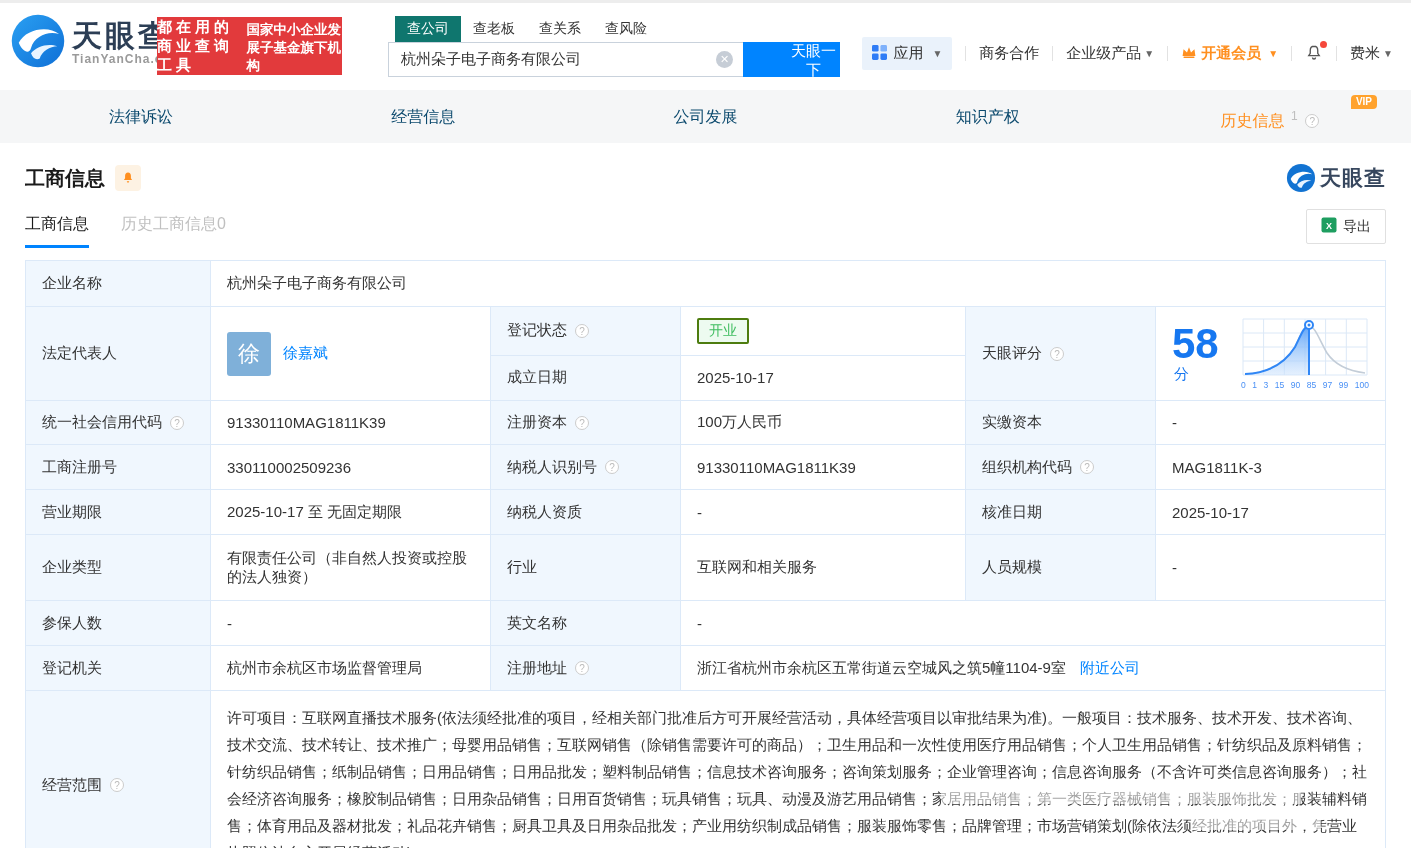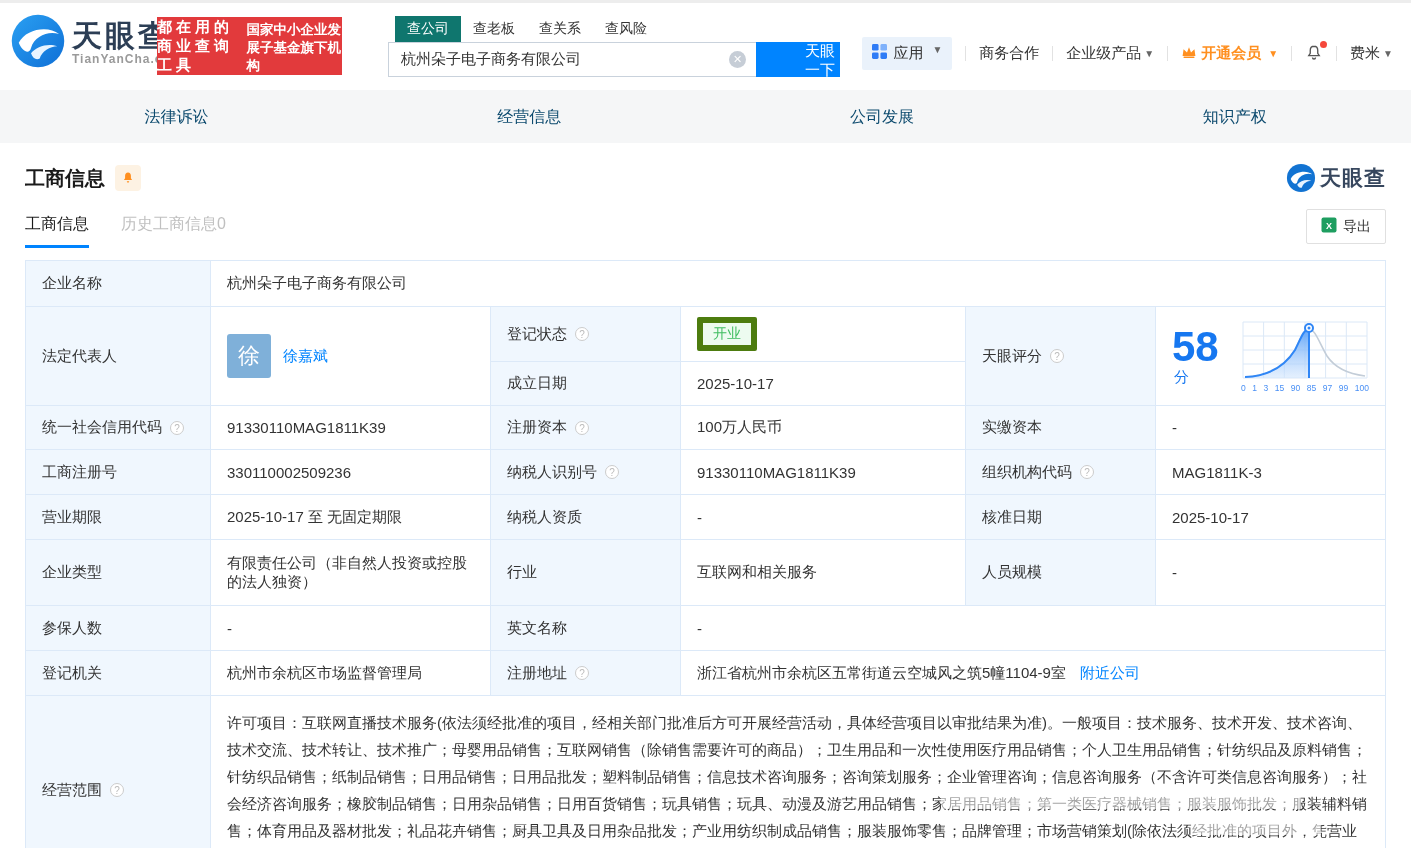--- a/index.html
+++ b/index.html
@@ -20,24 +20,24 @@
   .search-block { position:absolute; left:388px; top:12px; width:452px; }
   .stabs { display:flex; align-items:flex-end; height:27px; }
   .stab { font-size:14px; color:#333; padding:4px 12px; cursor:pointer; }
   .stab.active { background:#0f766e; color:#fff;margin-left:7px; }
   .sbar { display:flex; height:35px; }
   .sinput-wrap { position:relative; flex:1; }
   .sinput { width:100%; height:35px; border:1px solid #c9d2dc; border-right:none; padding:0 34px 0 12px;
     font-size:15px; color:#333; outline:none; font-family:inherit; }
   .sclear { position:absolute; right:10px; top:9px; width:17px; height:17px; border-radius:50%;
     background:#c6cdd6; color:#fff; font-size:11px; line-height:17px; text-align:center; cursor:pointer; }
-  .sbtn { width:84px; background:#0084ff; color:#fff; border:none; font-size:15px; cursor:pointer; font-family:Liberation Serif, serif;padding-left:44px;}
+  .sbtn { width:97px; background:#0084ff; color:#fff; border:none; font-size:15px; cursor:pointer; font-family:Liberation Serif, serif;padding-left:44px;}
   .hright { position:absolute; right:18px; top:34px; display:flex; align-items:center; font-size:15px; color:#333; }
   .hsep { width:1px; height:15px; background:#e2e2e2; margin:0 13px; }
-  .apps-pill { display:flex; gap:6px; background:#eaf2fb; padding:7px 10px; border-radius:2px; cursor:pointer;}
+  .apps-pill { display:flex; align-items:center; gap:6px; background:#eaf2fb; padding:7px 10px; border-radius:2px; cursor:pointer;}
   .apps-pill .lbl { color:#333; }
   .caret { font-size:10px; color:#666; margin-left:3px; }
   .caret.orange { color:#ff8f1f; }
   .hitem { cursor:pointer; display:flex; align-items:center; }
   .vip-link { color:#ff8f1f; font-weight:bold; display:flex; align-items:center; gap:4px; cursor:pointer;}
   .bell-wrap { position:relative; cursor:pointer; margin-top:2px;}
   .bell-dot { position:absolute; top:-3px; right:-4px; width:7px; height:7px; background:#f5483b; border-radius:50%; }
 
   
   .navbar { display:flex; height:53px; background:#f5f6f7; }
@@ -69,21 +69,21 @@
   .export-btn { display:flex; align-items:center; gap:6px; border:1px solid #e0e0e0; border-radius:2px;
     background:#fff; padding:7px 14px; font-size:14px; color:#333; cursor:pointer; font-family:inherit; margin-bottom:4px;}
 
   
   table.info { width:100%; border-collapse:collapse; margin-top:12px; table-layout:fixed; }
   table.info td { border:1px solid #dce9f8; font-size:15px; padding:10px 16px; vertical-align:middle; word-break:break-all;}
   td.lbl { background:#f0f7fe; color:#333; }
   .lblflex { display:flex; align-items:center; gap:5px; }
   .h46{height:46px}.h44{height:44px}.h45{height:45px}.h66{height:66px}
   .link { color:#0084ff; cursor:pointer; text-decoration:none; }
-  .status-badge { display:inline-block; border:6px solid #4d7c0f; background:#edfbf0; color:#3fbd60;
+  .status-badge { display:inline-block; border:2px solid #4d7c0f; background:#edfbf0; color:#3fbd60;
     font-size:14px; padding:2px 10px; border-radius:2px; }
   .rep-cell { display:flex; align-items:center; gap:12px; }
   .avatar { width:44px; height:44px; background:#7fb0d9; border-radius:3px; color:#fff; font-size:22px;
     display:flex; align-items:center; justify-content:center; cursor:pointer; }
   .score-cell { display:flex; align-items:center; justify-content:center; gap:10px; }
   .score-num { font-size:42px; font-weight:bold; color:#1677f0; line-height:1; }
   .score-unit { font-size:15px; color:#1677f0; margin-left:2px; }
   .score-chart { display:flex; flex-direction:column; }
   .ticks { display:flex; justify-content:space-between; width:128px; font-size:8.5px; color:#4a90f5; margin-top:1px;}
   .scope-cell { position:relative; line-height:27px; padding:13px 16px !important; vertical-align:top !important;}
@@ -190,20 +190,26 @@
     <span>法律诉讼</span>
   </div>
   <div class="ntab">
     <span>经营信息</span>
   </div>
   <div class="ntab">
     <span>公司发展</span>
   </div>
   <div class="ntab">
     <span>知识产权</span>
+  </div>
+  <div class="ntab history">
+    <span class="vipbadge">VIP</span>
+    <span>历史信息</span>
+    <span class="cnt">1</span>
+    <span class="qmark">?</span>
   </div>
 </div>
 
 <div class="main">
 
   <div class="sec-head">
     <div class="sec-title-wrap">
       <span class="sec-title">工商信息</span>
       <span class="bell-btn">
         <svg width="14" height="14" viewBox="0 0 24 24" fill="#ff8f1f">

